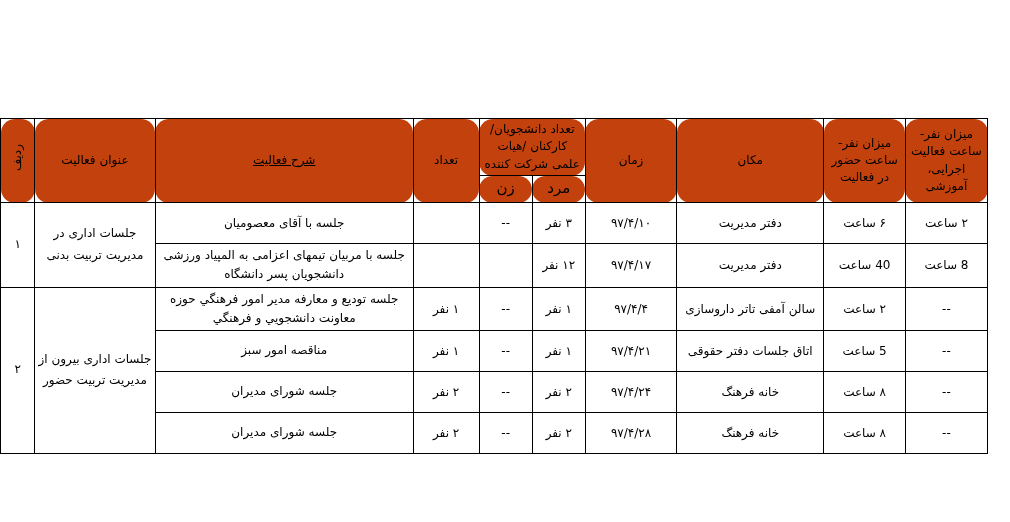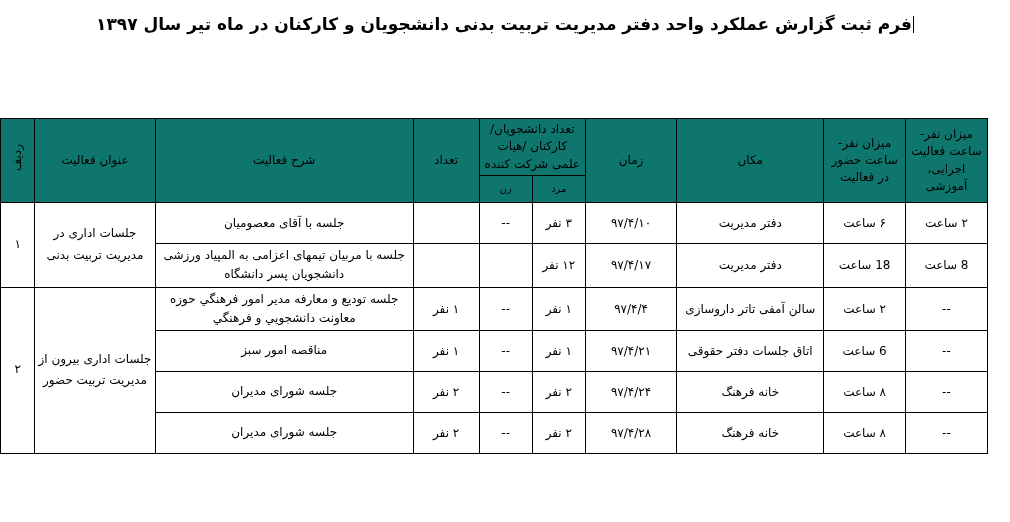--- a/index.html
+++ b/index.html
@@ -48,27 +48,28 @@
     font-size: 12px;
   }
   table.report td, table.report th {
     border: 1px solid #000;
     text-align: center;
     vertical-align: middle;
     padding: 2px 3px;
     font-weight: normal;
   }
   thead th {
-    background: #0f766e;
+    background: #c2410c;
     font-weight: bold;
     font-size: 12px;
     line-height: 1.45;
+    border-radius: 14px;
   }
   thead th.sub {
-    font-size: 10px;
+    font-size: 15px;
     height: 22px;
     margin-top: 14px;
   }
   .vertical {
     writing-mode: vertical-rl;
     transform: rotate(180deg);
     white-space: nowrap;
     padding: 2px 0;
   }
   td.body-cell {
@@ -84,30 +85,29 @@
     font-size: 12px;
     line-height: 1.8;
   }
   .w-exec   { width: 78px; margin-top: 38px; }
   .w-att    { width: 78px; }
   .w-place  { width: 148px; }
   .w-time   { width: 88px; }
   .w-men    { width: 48px; }
   .w-women  { width: 48px; }
   .w-count  { width: 62px; }
-  .w-desc   { width: 268px; }
+  .w-desc   { width: 268px; text-decoration: underline; }
   .w-title  { width: 120px; }
   .w-row    { width: 28px; }
 </style>
 </head>
 <body>
 
 <div class="page">
 
-  <div class="title"><span class="cursor"></span><span>فرم ثبت گزارش عملکرد واحد  دفتر مدیریت تربیت بدنی  دانشجویان و کارکنان در ماه تیر  سال  ۱۳۹۷</span></div>
 
   <table class="report">
     <colgroup>
       <col class="w-exec">
         <col class="w-att">
         <col class="w-place">
         <col class="w-time">
       <col class="w-men">
         <col class="w-women">
         <col class="w-count">
@@ -140,21 +140,21 @@
         <td class="body-cell">۹۷/۴/۱۰</td>
         <td class="body-cell">۳ نفر</td>
         <td class="body-cell">--</td>
         <td class="body-cell"></td>
         <td class="body-cell desc">جلسه با آقای معصومیان</td>
         <td class="group" rowspan="2">جلسات اداری در مدیریت تربیت بدنی</td>
         <td class="group" rowspan="2">۱</td>
       </tr>
       <tr>
         <td class="body-cell">8 ساعت</td>
-        <td class="body-cell">18 ساعت</td>
+        <td class="body-cell">40 ساعت</td>
         <td class="body-cell">دفتر مدیریت</td>
         <td class="body-cell">۹۷/۴/۱۷</td>
         <td class="body-cell">۱۲ نفر</td>
         <td class="body-cell"></td>
         <td class="body-cell"></td>
         <td class="body-cell desc">جلسه با مربیان تیمهای اعزامی به المپیاد ورزشی دانشجویان پسر دانشگاه</td>
       </tr>
       <tr>
         <td class="body-cell">--</td>
         <td class="body-cell">۲ ساعت</td>
@@ -162,21 +162,21 @@
         <td class="body-cell">۹۷/۴/۴</td>
         <td class="body-cell">۱ نفر</td>
         <td class="body-cell">--</td>
         <td class="body-cell">۱ نفر</td>
         <td class="body-cell desc">جلسه توديع و معارفه مدير امور فرهنگي حوزه معاونت دانشجويي و فرهنگي</td>
         <td class="group" rowspan="4">جلسات اداری بیرون از مدیریت تربیت حضور</td>
         <td class="group" rowspan="4">۲</td>
       </tr>
       <tr>
         <td class="body-cell">--</td>
-        <td class="body-cell">6 ساعت</td>
+        <td class="body-cell">5 ساعت</td>
         <td class="body-cell">اتاق جلسات دفتر حقوقی</td>
         <td class="body-cell">۹۷/۴/۲۱</td>
         <td class="body-cell">۱ نفر</td>
         <td class="body-cell">--</td>
         <td class="body-cell">۱ نفر</td>
         <td class="body-cell desc">مناقصه امور سبز</td>
       </tr>
       <tr>
         <td class="body-cell">--</td>
         <td class="body-cell">۸ ساعت</td>

